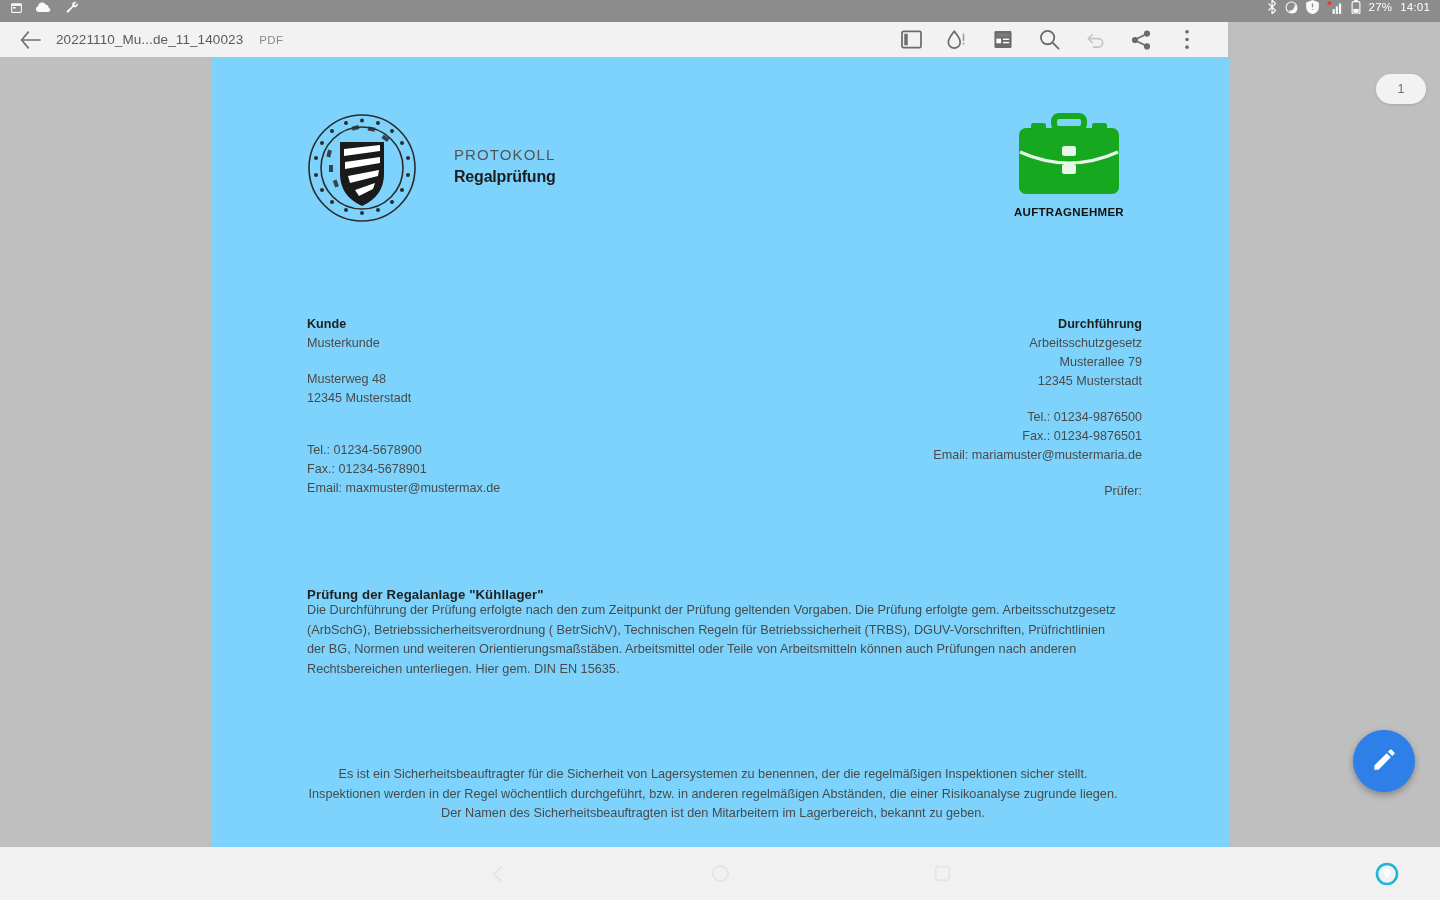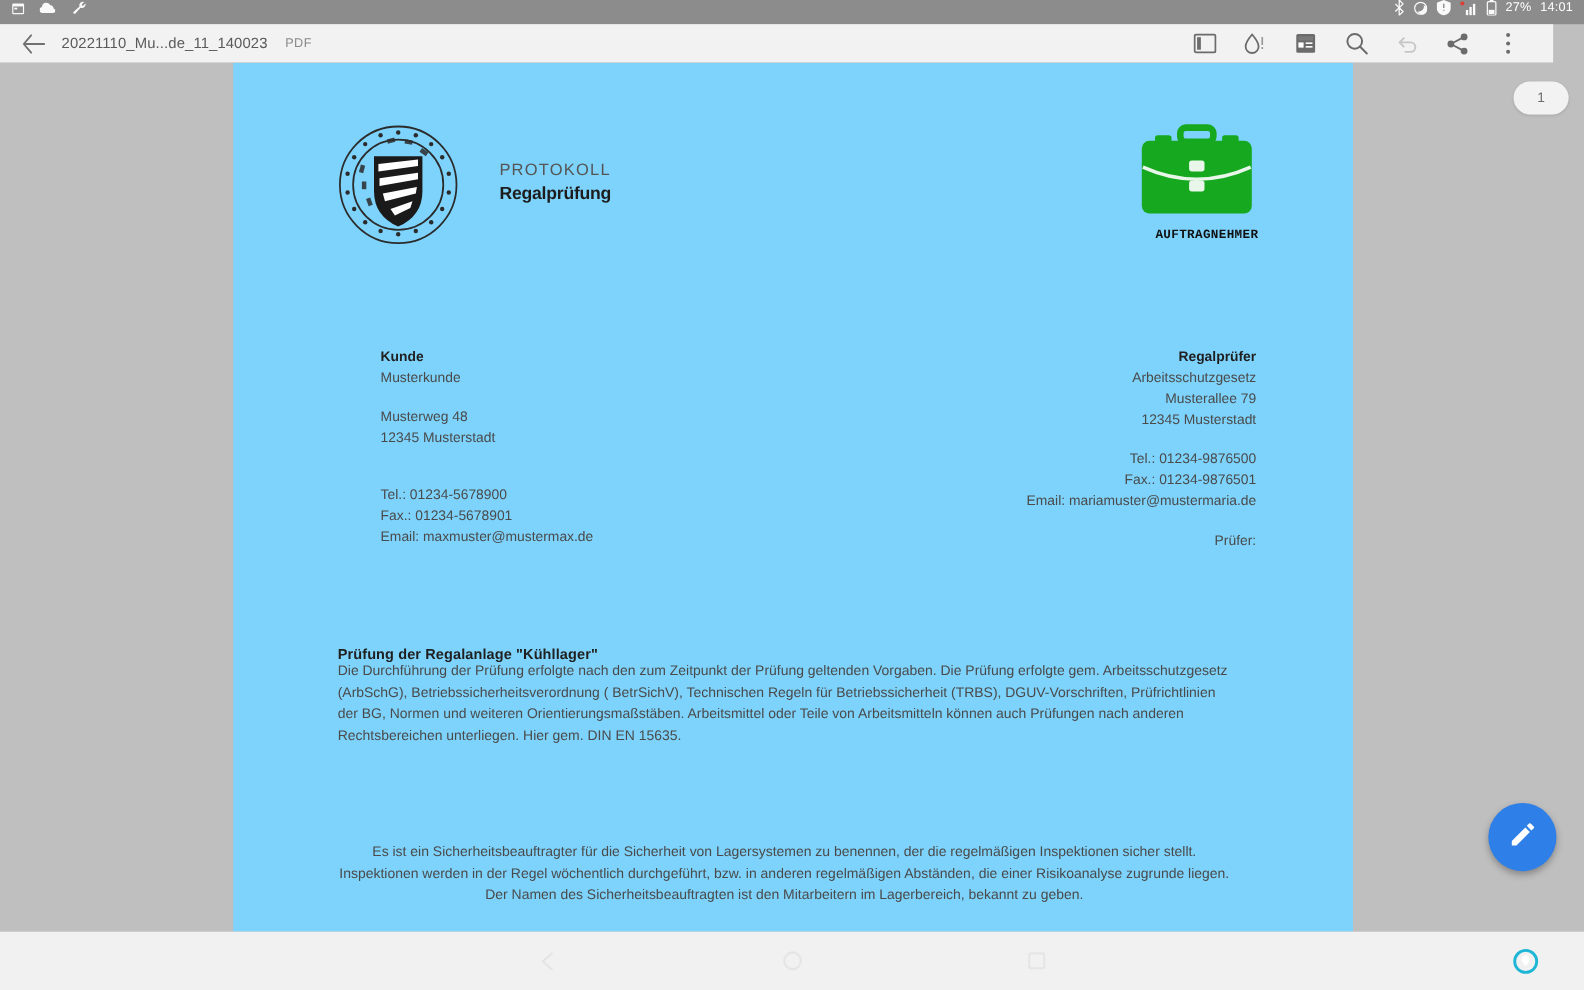--- a/index.html
+++ b/index.html
@@ -21,21 +21,21 @@
     color:#ffffff;
     font-size:11px;
   }
   .status-left { display:flex; align-items:center; gap:13px; flex:0 0 auto; }
   .status-right { display:flex; align-items:center; gap:8px; margin-left:auto; }
   .sb-icon { display:inline-flex; align-items:center; justify-content:center; opacity:.95; }
   .sb-text { font-size:11.5px; letter-spacing:.2px; color:#fff; }
 
   
   .toolbar {
-    position:absolute; top:22px; left:0; width:1412px; height:35px;
+    position:absolute; top:22px; left:0; width:1228px; height:35px;
     background:#f2f2f2;
     display:flex; align-items:center;
     padding:0 29px 0 16px;
     box-shadow:0 1px 1px rgba(0,0,0,0.07);
   }
   .tb-back { width:28px; height:28px; display:flex; align-items:center; justify-content:center; flex:0 0 auto; }
   .tb-title {
     font-size:13.5px; color:#5a5a5a; margin-left:12px;
     white-space:nowrap; letter-spacing:.1px;
   }
@@ -75,30 +75,30 @@
 
   .hdr-titles { position:absolute; left:148px; top:34px; }
   .hdr-kicker {
     font-size:15px; color:#555; letter-spacing:1.1px; font-weight:400;
     margin-bottom:5px;
   }
   .hdr-title {
     font-size:16px; font-weight:700; color:#1c1c1c; letter-spacing:-.2px;
   }
 
-  .contractor { position:absolute; right:2px; top:0px; width:130px; text-align:right;font-family:Liberation Mono, monospace; }
+  .contractor { position:absolute; right:12px; top:0px; width:130px; text-align:center; }
   .contractor-label {
     font-size:11.5px; font-weight:700; color:#111; letter-spacing:.3px;
     margin-top:4px;
   }
 
   
   .addr-left {
     position:absolute; left:95px; top:258px; width:330px;
-    font-size:12.6px; line-height:19px; color:#4a4a4a;margin-left:39px;
+    font-size:12.6px; line-height:19px; color:#4a4a4a;
   }
   .addr-right {
     position:absolute; right:88px; top:258px; width:400px;
     font-size:12.6px; line-height:19px; color:#4a4a4a; text-align:right;
   }
   .addr-title { font-weight:700; color:#1f1f1f; }
   .addr-gap { height:17px; }
   .addr-gap-sm { height:16px; }
 
   
@@ -337,21 +337,21 @@
         <div>Musterweg 48</div>
         <div>12345 Musterstadt</div>
         <div class="addr-gap"></div>
         <div class="addr-gap-sm"></div>
         <div>Tel.: 01234-5678900</div>
         <div>Fax.: 01234-5678901</div>
         <div>Email: maxmuster@mustermax.de</div>
       </div>
 
       <div class="addr-right">
-        <div class="addr-title">Regalprüfer</div>
+        <div class="addr-title">Durchführung</div>
         <div>Arbeitsschutzgesetz</div>
         <div>Musterallee 79</div>
         <div>12345 Musterstadt</div>
         <div class="addr-gap"></div>
         <div>Tel.: 01234-9876500</div>
         <div>Fax.: 01234-9876501</div>
         <div>Email: mariamuster@mustermaria.de</div>
         <div class="addr-gap"></div>
         <div>Prüfer:</div>
       </div>

